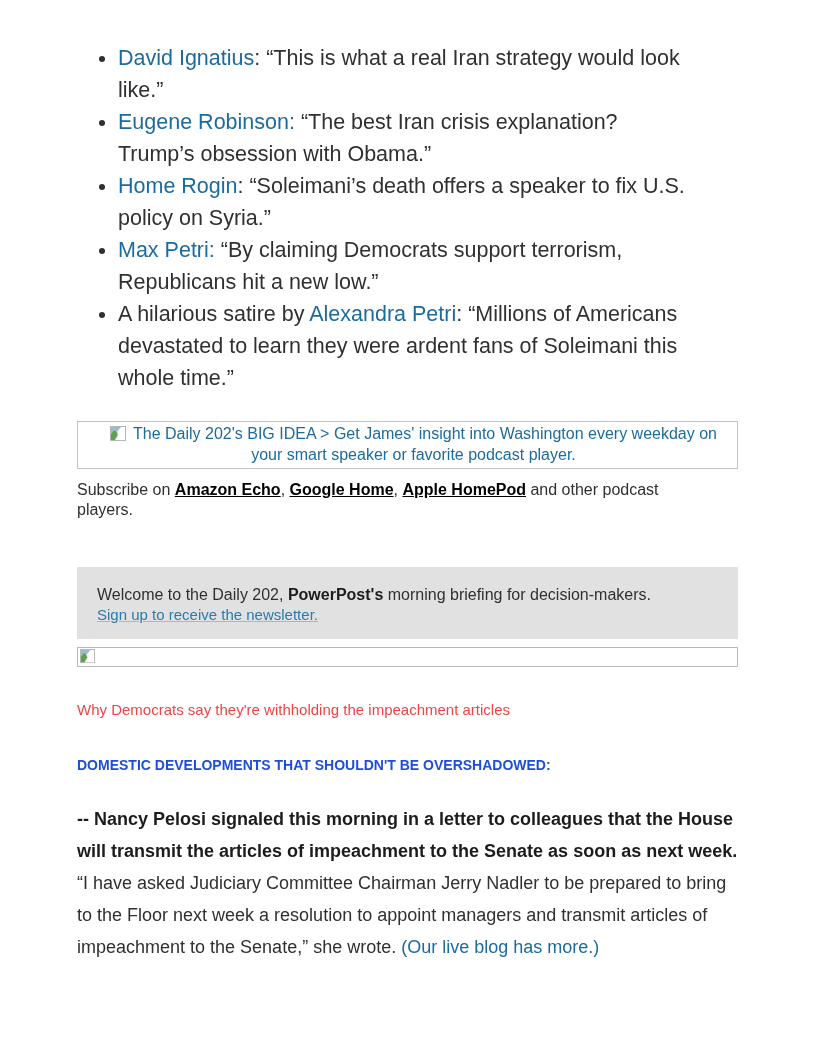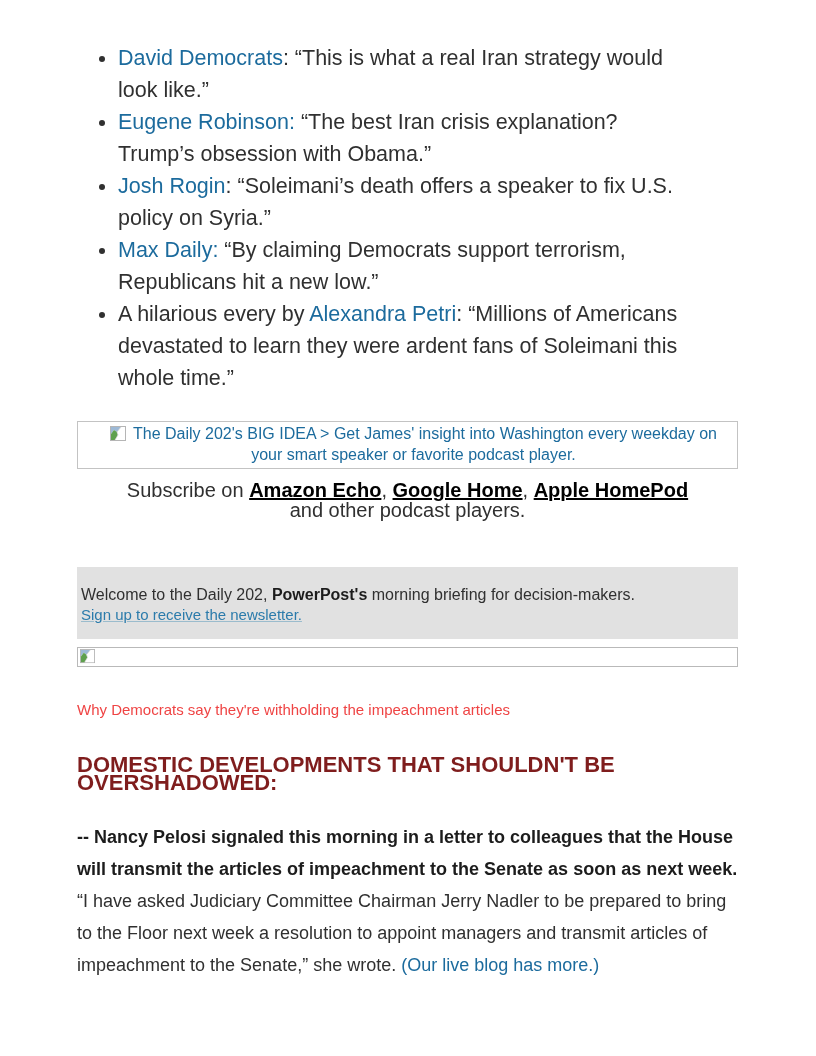--- a/index.html
+++ b/index.html
@@ -51,32 +51,31 @@
   }
   .broken-img-icon {
     display: inline-block;
     vertical-align: -3px;
     margin-right: 7px;
   }
   
   .subscribe-block {
     margin-top: 11px;
     width: 661px;
-    text-align: center;
-    font-size: 20px;
+    font-size: 16px;
     line-height: 20px;
     color: #111111;
   }
   .subscribe-inner { display: inline-block; max-width: 600px; }
   
   .welcome-box {
     margin-top: 47px;
     width: 661px;
     background: #e1e1e1;
-    padding: 18px 20px 14px 4px;
+    padding: 18px 20px 14px 20px;
   }
   .welcome-line {
     font-size: 16px;
     line-height: 20px;
     color: #111111;
   }
   .signup-link {
     display: inline-block;
     font-size: 15px;
     line-height: 20px;
@@ -98,45 +97,45 @@
     margin-top: 34px;
     width: 661px;
     font-size: 15px;
     line-height: 18px;
     color: #ef4444;
   }
   
   .section-heading {
     margin-top: 37px;
     width: 661px;
-    font-size: 22px;
+    font-size: 14px;
     line-height: 18px;
     font-weight: bold;
-    color: #7f1d1d;
+    color: #1d4ed8;
   }
   
   .body-paragraph {
     margin-top: 29px;
     width: 661px;
     font-size: 18px;
     line-height: 32px;
     color: #303030;
   }
 </style>
 </head>
 <body>
 
 <div class="page">
 
   <ul class="opinion-list">
-    <li><span class="run-link">David Democrats</span><span class="run-plain">: “This is what a real Iran strategy would look like.”</span></li>
+    <li><span class="run-link">David Ignatius</span><span class="run-plain">: “This is what a real Iran strategy would look like.”</span></li>
     <li><span class="run-link">Eugene Robinson:</span><span class="run-plain"> “The best Iran crisis explanation? Trump’s obsession with Obama.”</span></li>
-    <li><span class="run-link">Josh Rogin</span><span class="run-plain">: “Soleimani’s death offers a speaker to fix U.S. policy on Syria.”</span></li>
-    <li><span class="run-link">Max Daily:</span><span class="run-plain"> “By claiming Democrats support terrorism, Republicans hit a new low.”</span></li>
-    <li><span class="run-plain">A hilarious every by </span><span class="run-link">Alexandra Petri</span><span class="run-plain">: “Millions of Americans devastated to learn they were ardent fans of Soleimani this whole time.”</span></li>
+    <li><span class="run-link">Home Rogin</span><span class="run-plain">: “Soleimani’s death offers a speaker to fix U.S. policy on Syria.”</span></li>
+    <li><span class="run-link">Max Petri:</span><span class="run-plain"> “By claiming Democrats support terrorism, Republicans hit a new low.”</span></li>
+    <li><span class="run-plain">A hilarious satire by </span><span class="run-link">Alexandra Petri</span><span class="run-plain">: “Millions of Americans devastated to learn they were ardent fans of Soleimani this whole time.”</span></li>
   </ul>
 
   <div class="big-idea-box">
     <span class="big-idea-text"><span class="broken-img-icon"><svg width="16" height="16" viewBox="0 0 16 16">
             <rect x="0.5" y="0.5" width="15" height="14" fill="#fdfdfd" stroke="#b5b5b5"></rect>
             <polygon points="1,1 11,1 7,6 4,4 1,8" fill="#9db9d6"></polygon>
             <polygon points="1,8 4,4 7,6 8,9 5,14 1,14" fill="#5fa04e"></polygon>
             <polygon points="11,1 7,6 8,9 5,14 15,14 15,1" fill="#ffffff"></polygon>
             <polyline points="11,1 7,6 8,9 5,14" fill="none" stroke="#cccccc" stroke-width="0.7"></polyline>
           </svg></span><span>The Daily 202's BIG IDEA &gt; Get James' insight into Washington every weekday on your smart speaker or favorite podcast player.</span></span>

